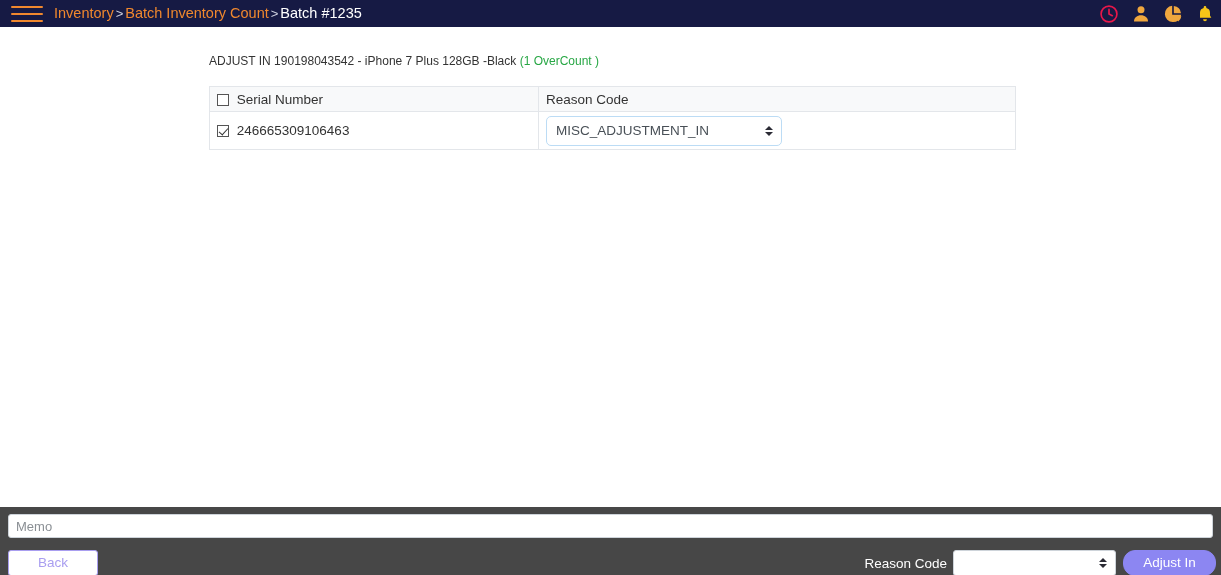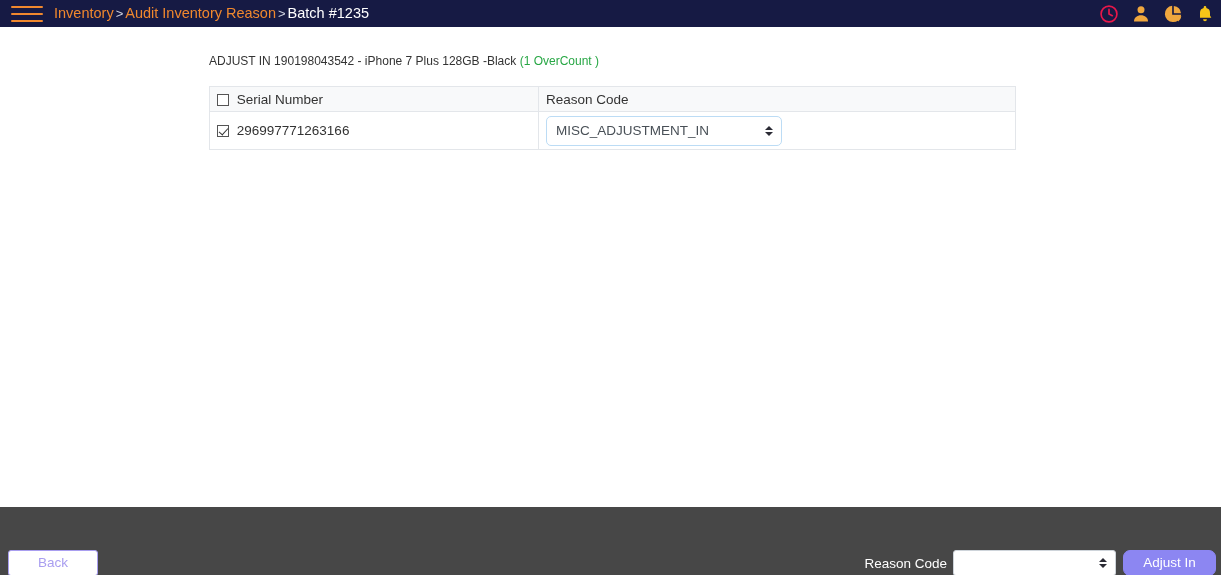--- a/index.html
+++ b/index.html
@@ -167,21 +167,21 @@
   .footer-select {
     width: 163px; height: 26px;
     border: 1px solid #ced4da; border-radius: 3px;
     background: #ffffff;
   }
   .btn-primary {
     width: 93px; height: 26px;
     margin-left: 7px;
     background: #8c86f2;
     border: 1px solid #8c86f2;
-    border-radius: 7px;
+    border-radius: 12px;
     color: #ffffff;
     font-family: "Liberation Sans", sans-serif;
     font-size: 13.5px;
     cursor: pointer;
     line-height: 1;
   }
 </style>
 </head>
 <body>
 
@@ -190,21 +190,21 @@
   <div class="navbar">
     <div class="hamburger">
       <span></span>
       <span></span>
       <span></span>
     </div>
 
     <div class="breadcrumb">
       <span class="bc-link">Inventory</span>
       <span class="bc-sep">&gt;</span>
-      <span class="bc-link">Audit Inventory Reason</span>
+      <span class="bc-link">Batch Inventory Count</span>
       <span class="bc-sep">&gt;</span>
       <span class="bc-current">Batch #1235</span>
     </div>
 
     <div class="nav-icons">
       <span class="ico">
         <svg width="20" height="20" viewBox="0 0 24 24">
           <circle cx="12" cy="12" r="9.5" fill="none" stroke="#e8174a" stroke-width="2"></circle>
           <path d="M12 6.5 V12 L16 14" fill="none" stroke="#e8174a" stroke-width="2" stroke-linecap="round"></path>
         </svg>
@@ -247,41 +247,44 @@
           </th>
           <th>
             <span>Reason Code</span>
           </th>
         </tr>
       </thead>
       <tbody>
         <tr>
           <td>
             <input type="checkbox" class="cb" checked="" style="">
-            <span>296997771263166</span>
+            <span>246665309106463</span>
           </td>
           <td>
             <span class="sel-wrap">
               <select class="sel row-select">
                 <option>MISC_ADJUSTMENT_IN</option>
               </select>
               <span class="sel-arrows">
                 <i class="up"></i>
                 <i class="dn"></i>
               </span>
             </span>
           </td>
         </tr>
       </tbody>
     </table>
 
   </div>
 
   <div class="footer">
 
+    <div class="memo-wrap">
+      <input type="text" class="memo-input" placeholder="Memo" style="">
+    </div>
 
     <div class="footer-actions">
       <button class="btn-outline">Back</button>
       <button class="btn-outline">Reason</button>
     </div>
 
     <div class="footer-right">
       <span class="reason-label">Reason Code</span>
       <span class="sel-wrap">
         <select class="sel footer-select">

